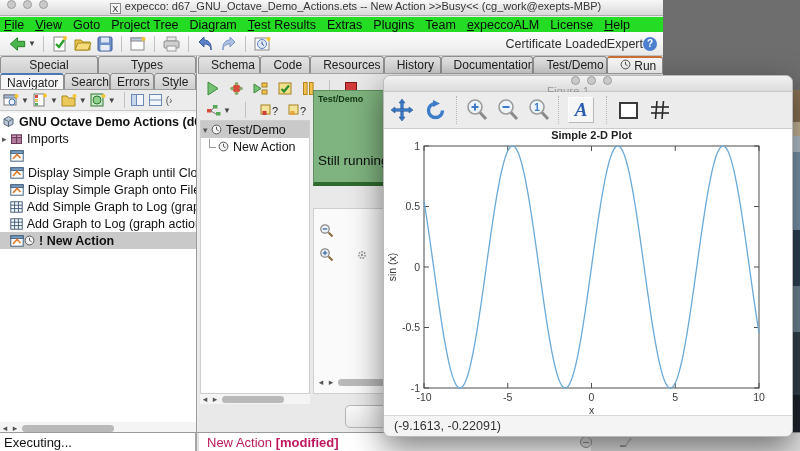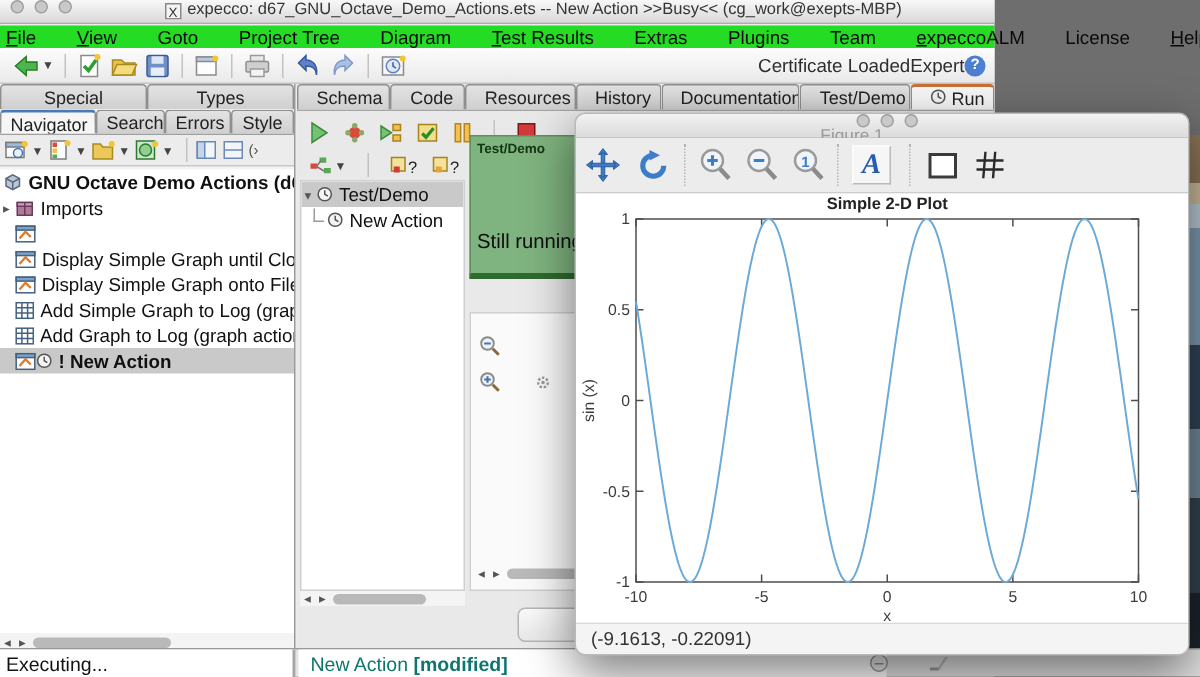--- a/index.html
+++ b/index.html
@@ -10,21 +10,21 @@
   #main-titlebar { position:absolute; left:0; top:0; width:663px; height:16px;
      background:linear-gradient(#f8f8f8,#d9d9d9); border-bottom:1px solid #adadad;
      display:flex; align-items:flex-start; }
   .lights { display:flex; gap:7px; margin-left:7px; }
   .light { width:9px; height:9px; border-radius:50%; background:#c9c9c9; border:1px solid #9e9e9e; }
   .win-title { flex:1; text-align:center; font-size:11px; color:#343434; white-space:nowrap; overflow:hidden; }
   .x11 { display:inline-block; width:11px; height:11px; border:1px solid #888; background:#f4f4f4; color:#333;
      font-size:9px; line-height:10px; text-align:center; margin-right:4px; vertical-align:-2px; }
 
   #menubar { position:absolute; left:0; top:17px; width:663px; height:15px; background:#24DC24;
-     display:flex; align-items:center; padding-left:4px;gap:16px; }
+     display:flex; align-items:center; padding-left:4px; }
   .menu-item { font-size:12.5px; color:#0a0a0a; margin-right:11px; white-space:nowrap; cursor:default; }
   .menu-item u { text-decoration:underline; }
 
   #main-toolbar { position:absolute; left:0; top:32px; width:663px; height:24px;
      background:linear-gradient(#fcfcfc,#eaeaea); border-bottom:1px solid #c3c3c3;
      display:flex; align-items:center; padding:0 6px; }
   .tbtn { height:20px; display:flex; align-items:center; margin:0 2px; }
   .tsep { width:1px; height:16px; background:#c2c2c2; margin:0 5px; }
   .dd { font-size:8px; color:#444; margin-left:1px; }
   .tb-right { margin-left:auto; display:flex; align-items:center; font-size:12.5px; color:#2e2e2e; }
@@ -72,21 +72,21 @@
   #network-area { position:absolute; left:1px; top:152px; width:260px; height:186px; background:#fafafa; border:1px solid #cfcfcf; }
   .mag { position:absolute; width:15px; height:15px; }
   #activity-btn { position:absolute; left:33px; top:349px; width:92px; height:23px; border:1px solid #b5b5b5;
      border-radius:5px; background:linear-gradient(#fafafa,#e8e8e8); font-size:13px; color:#8a8a8a; text-align:center; padding-top:3px; }
 
   
   #statusbar { position:absolute; left:0; top:432px; width:800px; height:19px; background:#e4e4e4; border-top:1px solid #9a9a9a; z-index:4; }
   #status-left { position:absolute; left:0; top:0; width:197px; height:19px; background:#fff; border-right:2px solid #a5a5a5;
      font-size:13px; color:#111; padding:2px 0 0 4px; }
   #status-mid { position:absolute; left:199px; top:0; width:392px; height:19px; background:#fff;
-     font-size:13px; color:#0f766e; padding:2px 0 0 8px; white-space:nowrap; }
+     font-size:13px; color:#be185d; padding:2px 0 0 8px; white-space:nowrap; }
   #status-circle { position:absolute; left:580px; top:3px; width:12px; height:12px; border-radius:50%;
      border:1px solid #9a9a9a; background:#e9e9e9; }
   #status-circle:after { content:""; position:absolute; left:2px; top:5px; width:6px; height:1px; background:#909090; }
   #status-right { position:absolute; left:620px; top:0; width:180px; height:19px; font-size:13px; color:#222;
      padding-top:2px; white-space:nowrap; overflow:hidden; }
   .pencil { display:inline-block; width:9px; height:9px; border-bottom:2px solid #9a9a9a; border-right:2px solid #bdbdbd;
      transform:skewX(-35deg); margin-right:3px; }
 
   
   .strip { position:absolute; left:793px; width:7px; z-index:1; }

